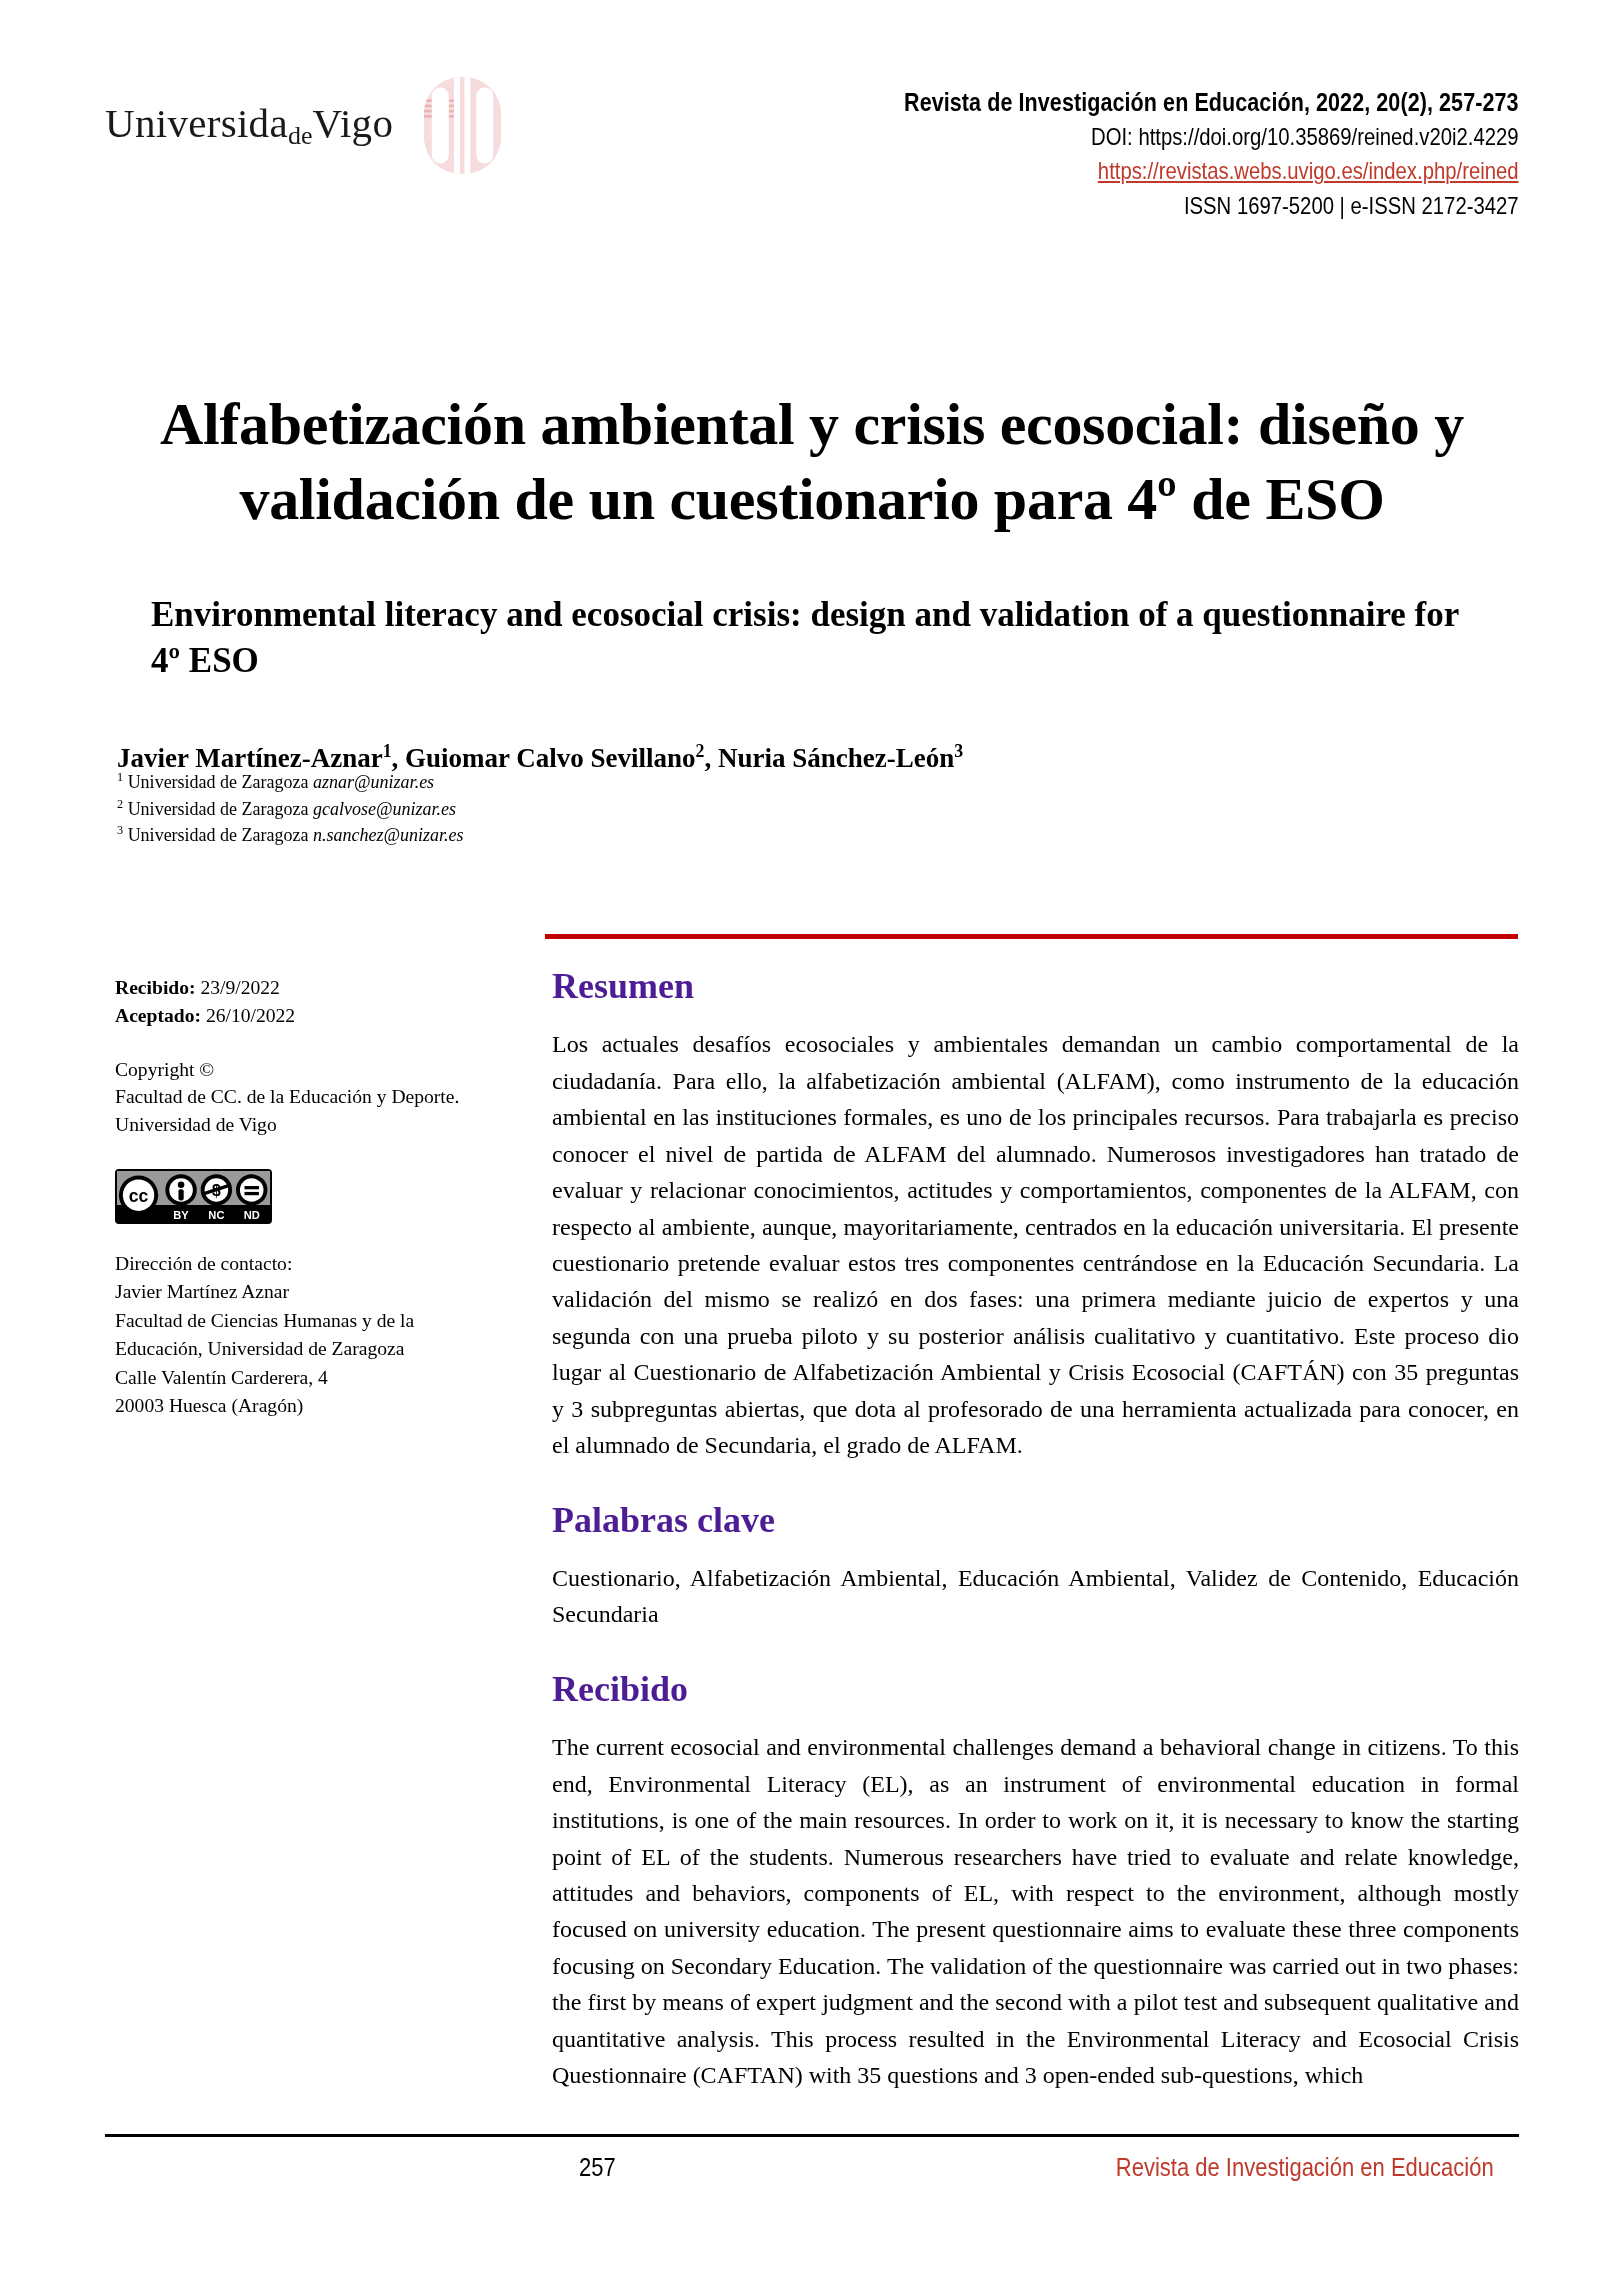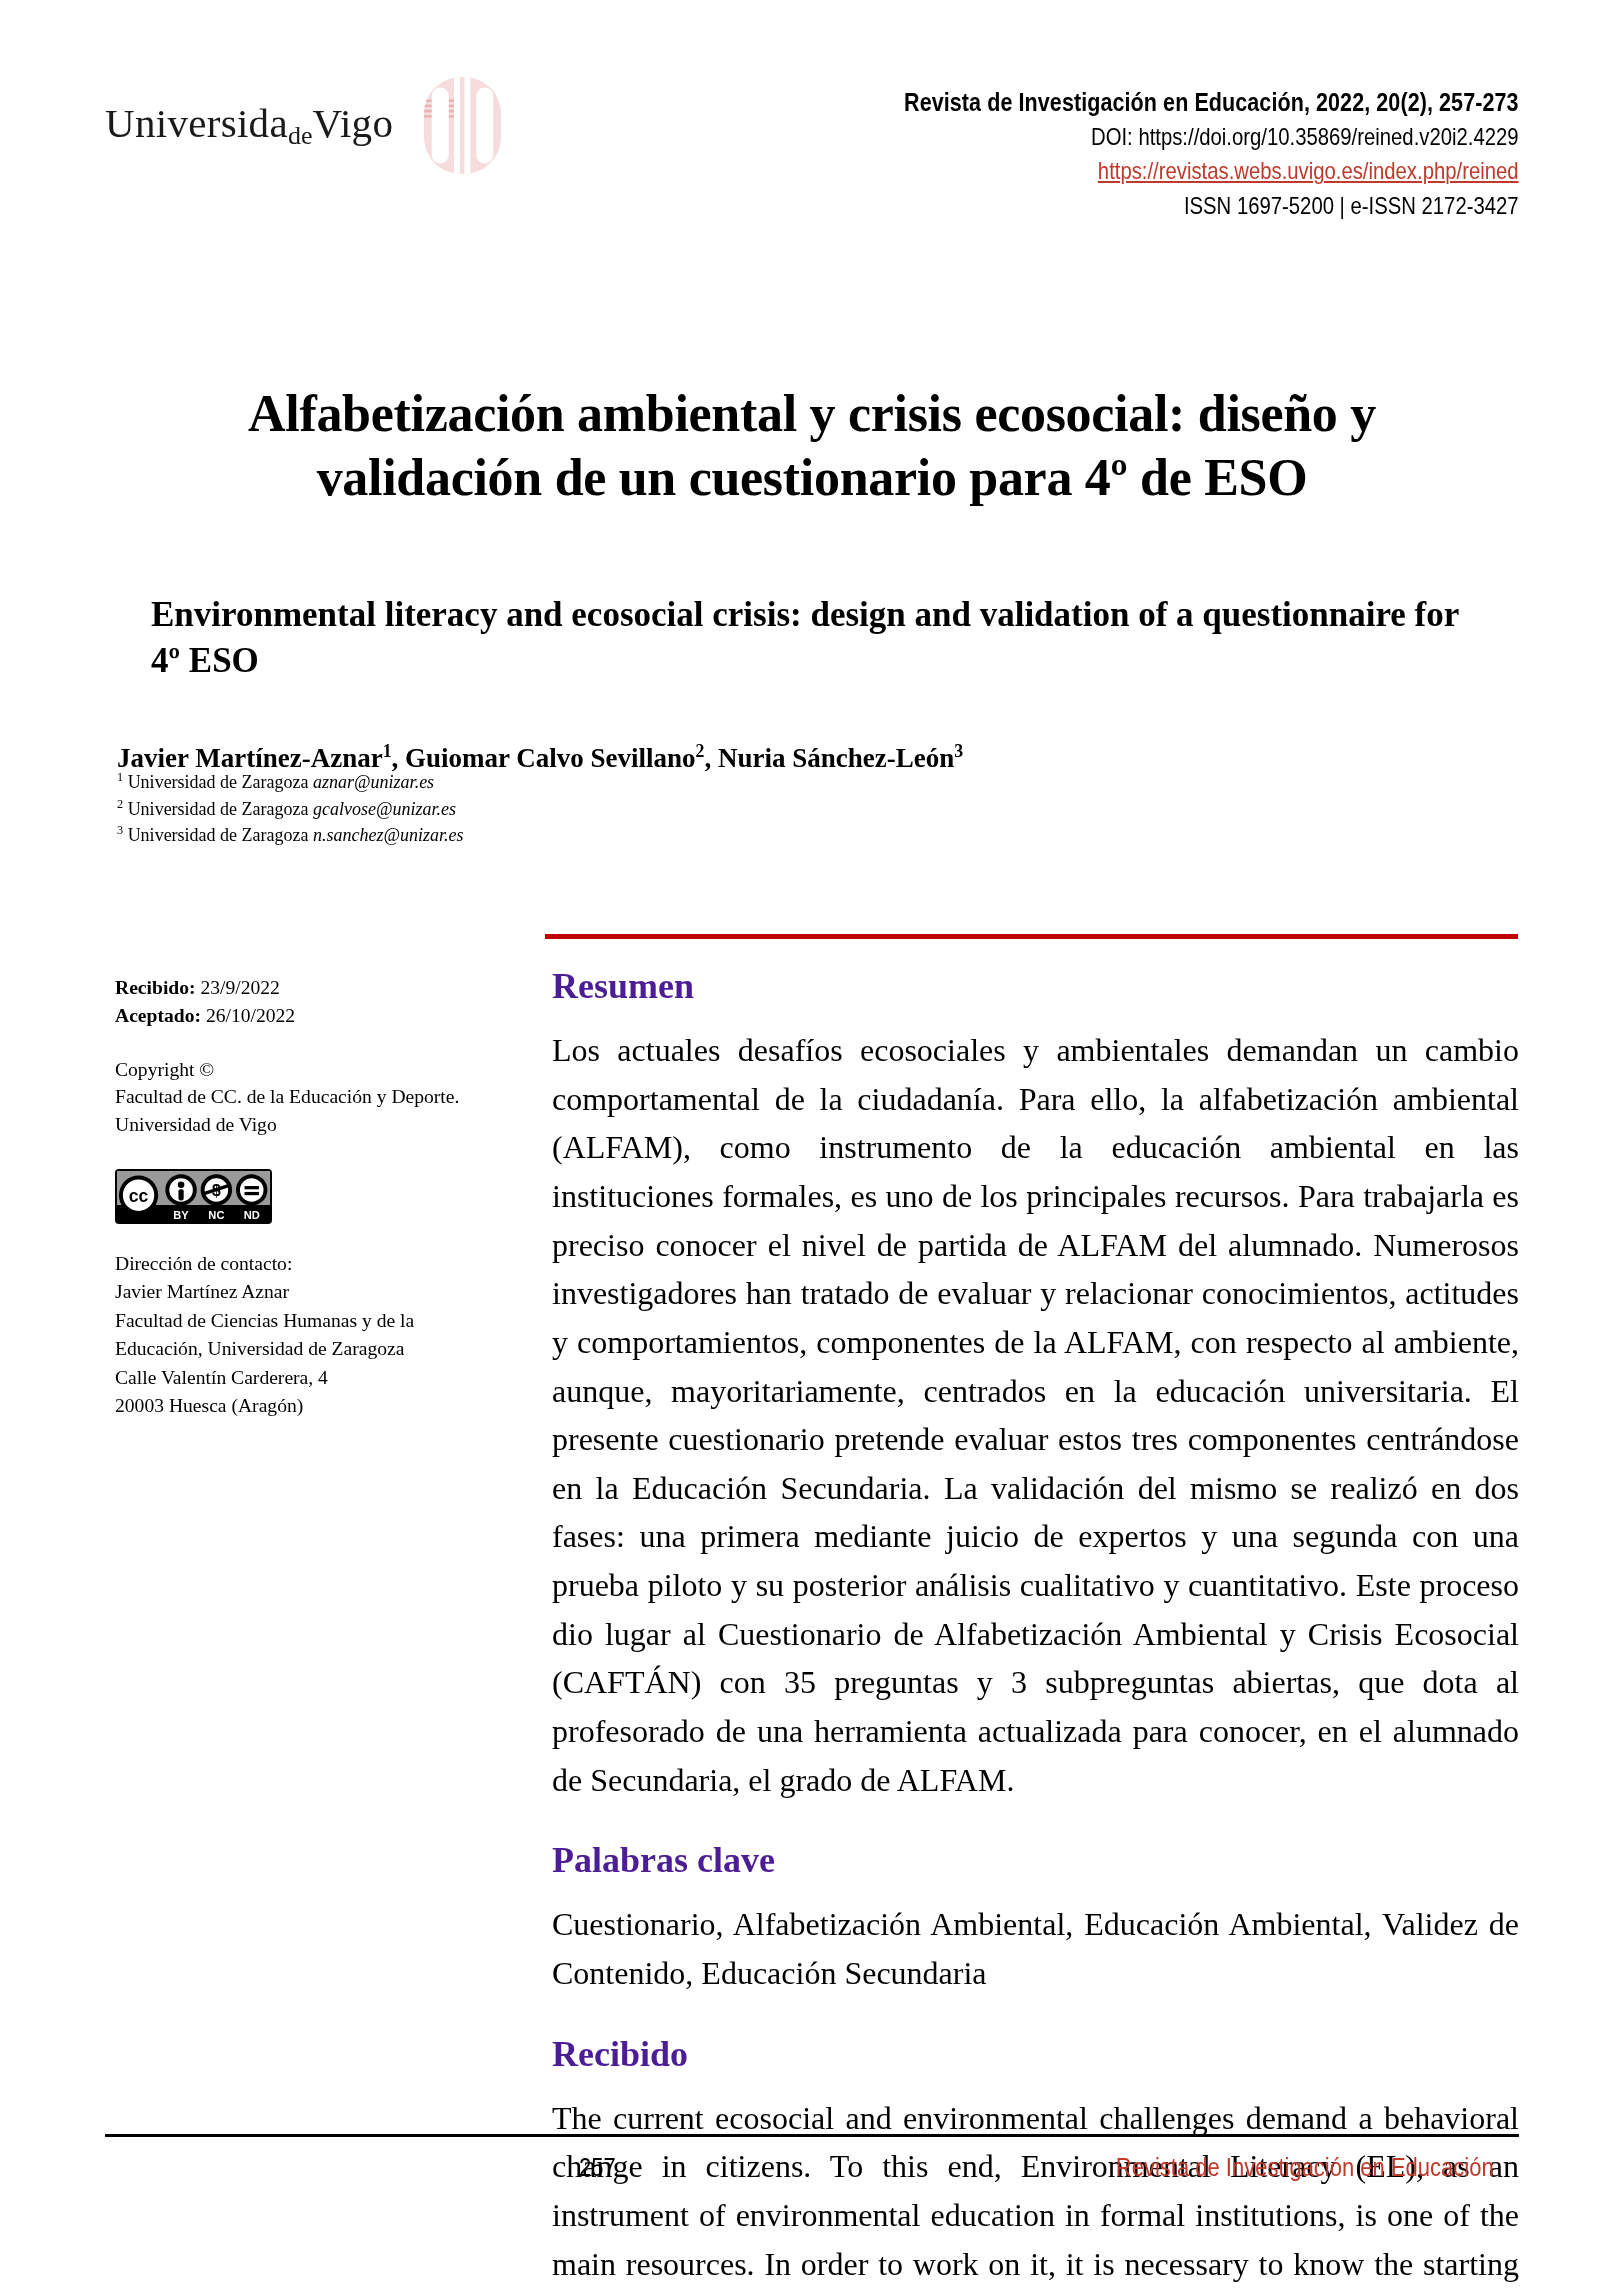--- a/index.html
+++ b/index.html
@@ -79,21 +79,21 @@
     text-decoration-color: #C0392B;
   }
 
   
   .title-es {
     position: absolute;
     left: 151px;
     top: 347px;
     width: 1322px;
     text-align: center;
-    font-size: 52px;
+    font-size: 60px;
     font-weight: bold;
     line-height: 1.24;
     letter-spacing: -0.3px;
   }
   .title-en {
     position: absolute;
     left: 151px;
     top: 563px;
     width: 1322px;
     text-align: left;
@@ -161,21 +161,21 @@
   }
   .sec-head {
     color: #4c1d95;
     font-size: 36px;
     font-weight: bold;
     margin: 0 0 19.6px 0;
     line-height: 1.1;
   }
   .sec-head.spaced-top { margin-top: 37px; }
   .body-text {
-    font-size: 32px;
+    font-size: 24px;
     line-height: 1.52;
     text-align: justify;
     margin: 0;
     hyphens: none;
   }
   .kw-block { margin-bottom: 6.5px; }
 
   
   .footer-rule {
     position: absolute;

